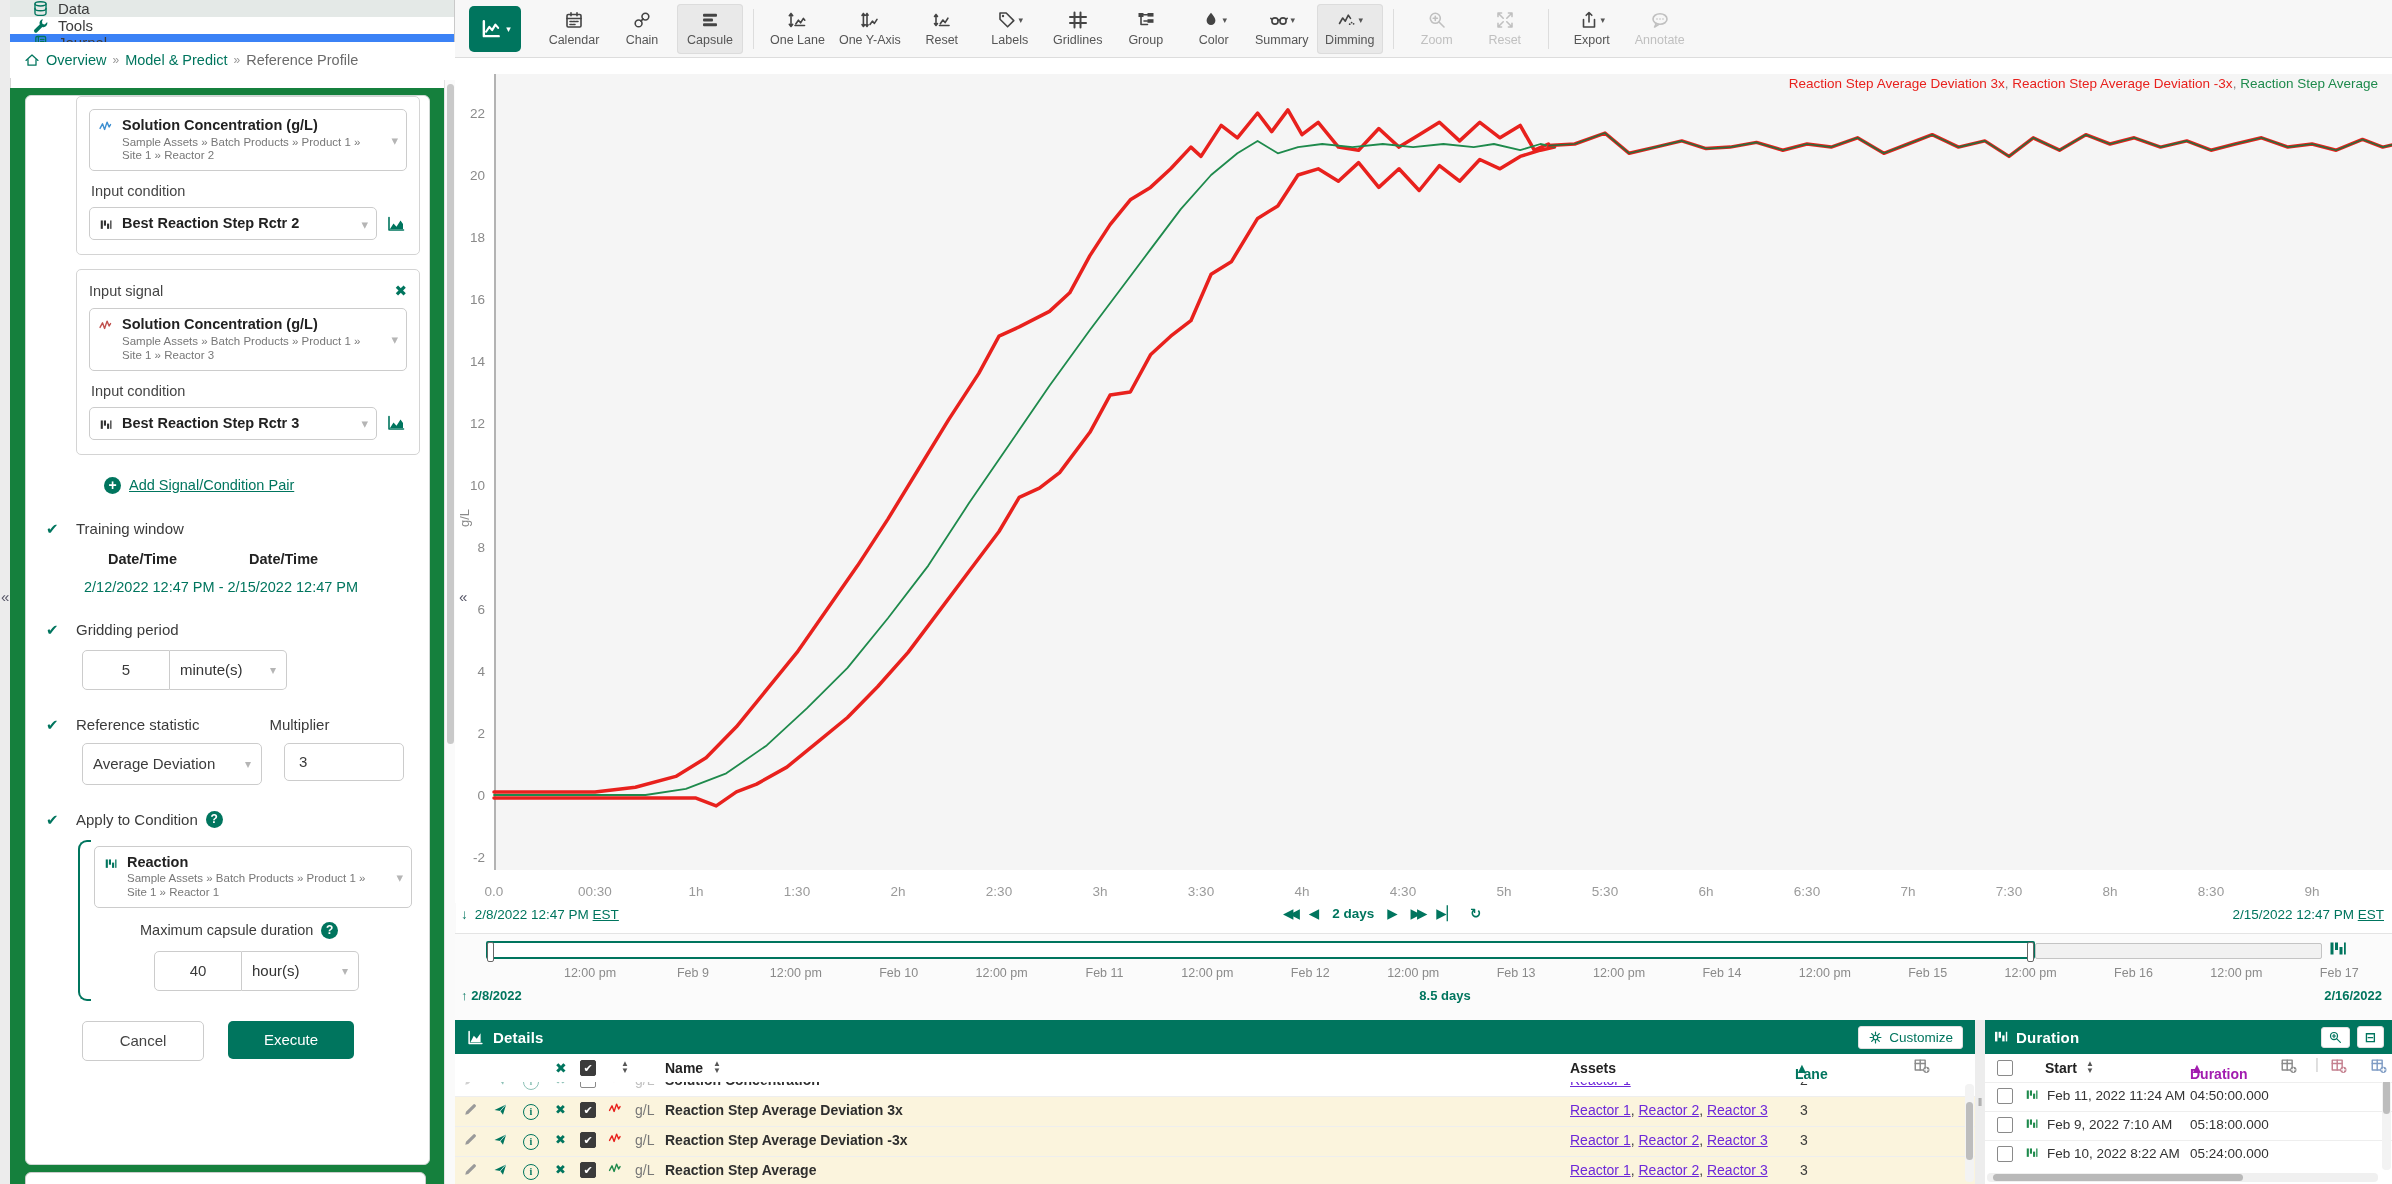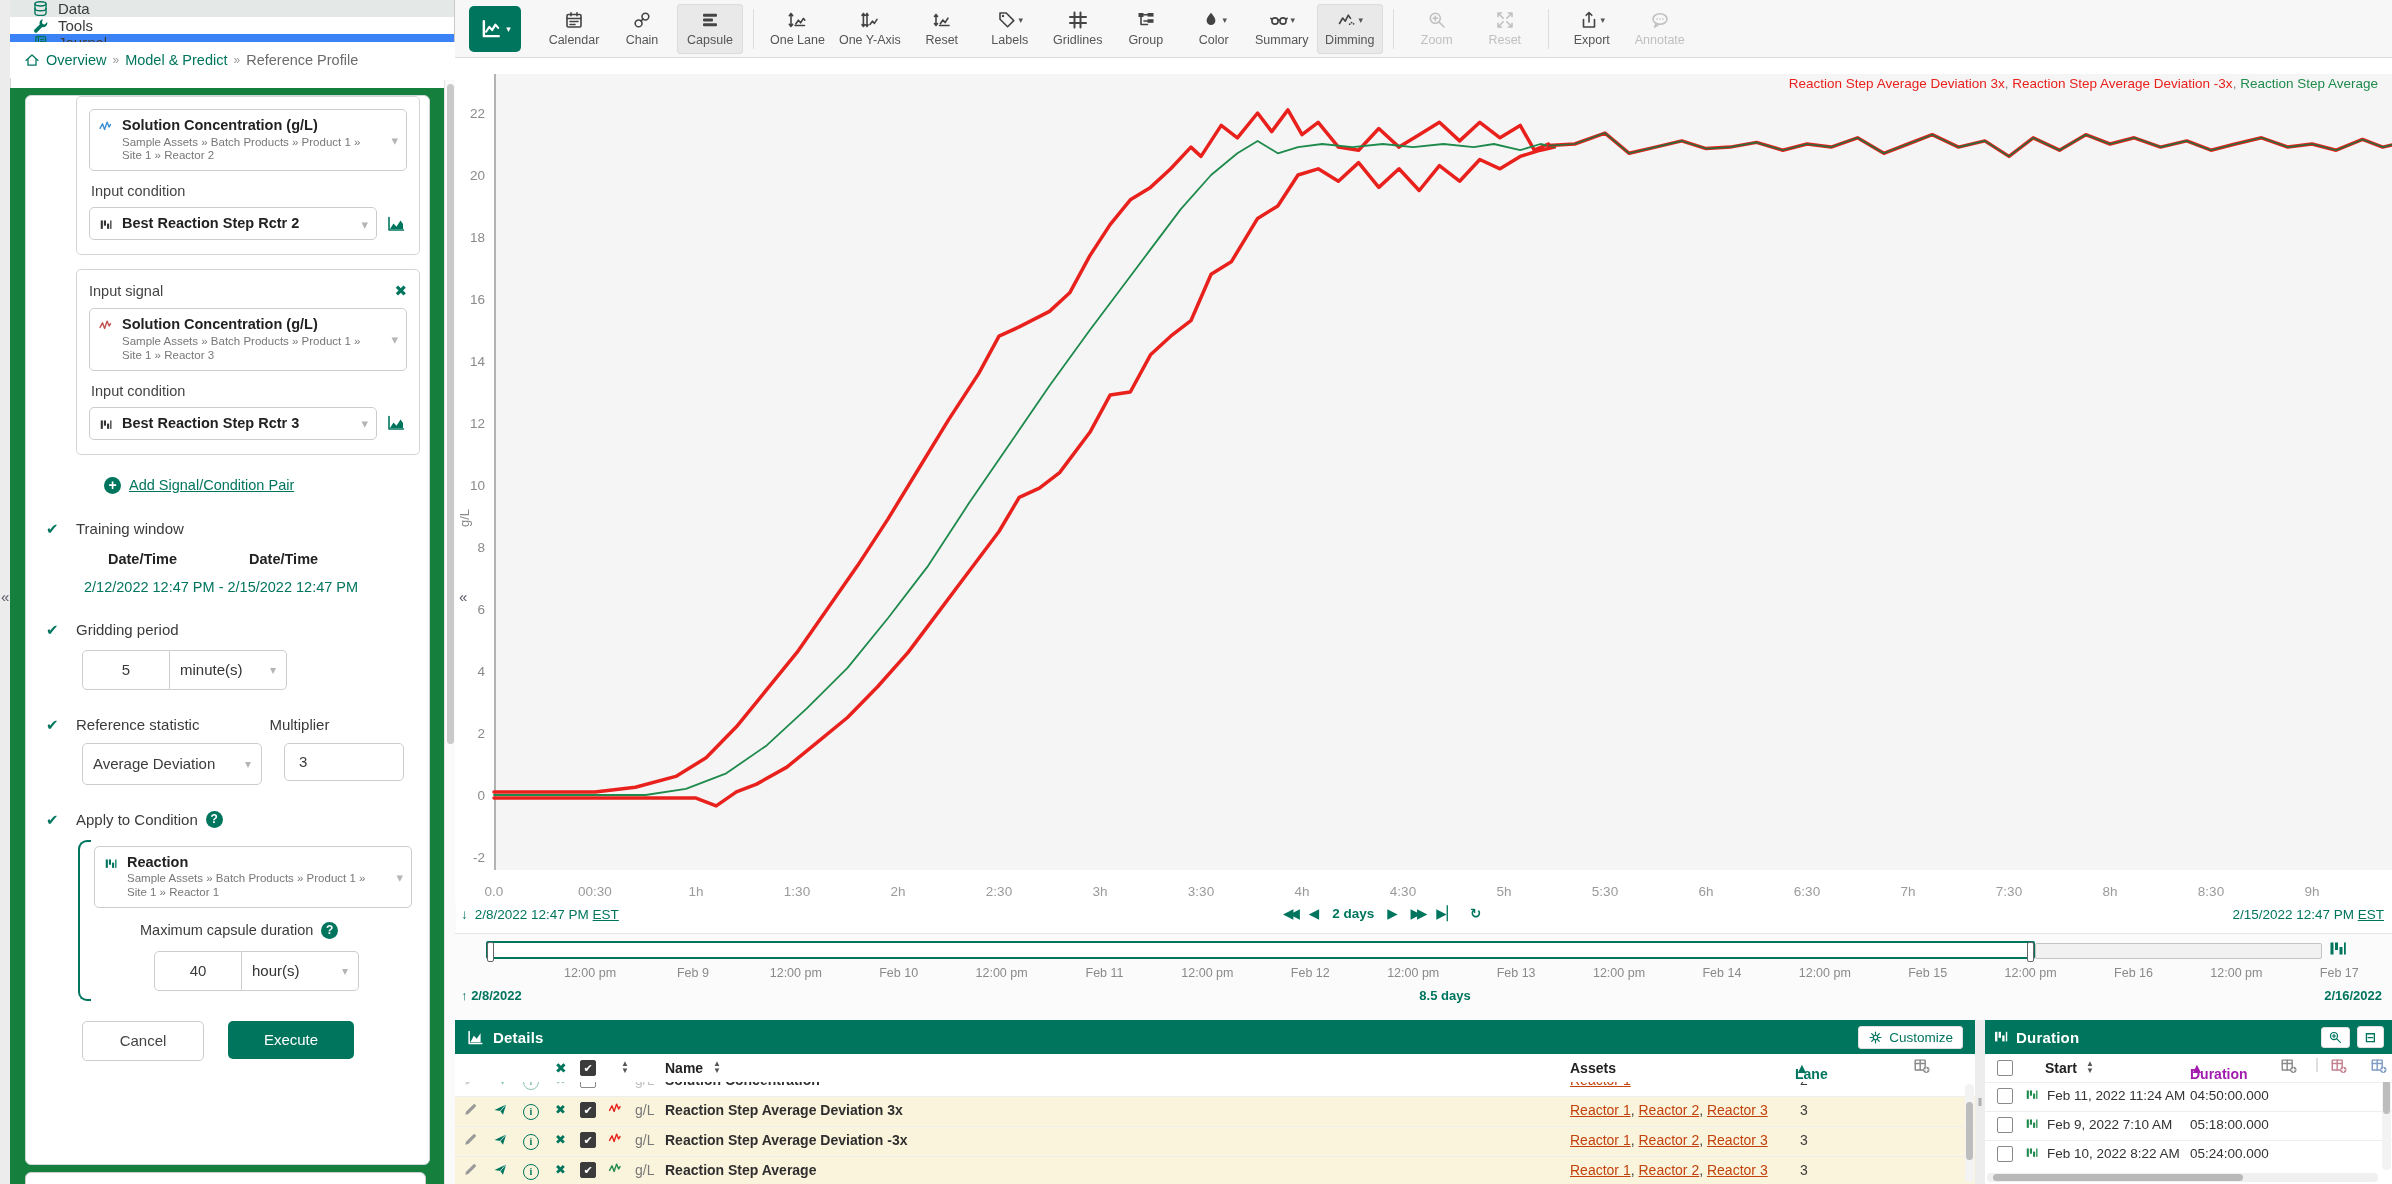--- a/index.html
+++ b/index.html
@@ -121,21 +121,21 @@
   .drow{position:relative;height:29px;border-top:1px solid #eee;font-size:14px;}
   .drow.hl{background:#fbf4dd;}
   .drow .cell{position:absolute;top:5px;}
   .tool-ico{color:#00755e;cursor:pointer;font-size:13px;}
   .tool-ico.gray{color:#9a9a9a;}
   .info-dot{display:inline-block;width:14px;height:14px;border:1.4px solid #00755e;border-radius:50%;color:#00755e;font-size:10px;line-height:14px;text-align:center;font-weight:bold;font-family:"Liberation Serif",serif;}
   .cbx{display:inline-block;width:14px;height:14px;border-radius:2px;border:1.4px solid #8a8a8a;background:#fff;}
   .cbx.on{background:#3b3b3b;border-color:#3b3b3b;color:#fff;font-size:11px;line-height:14px;text-align:center;}
   .unit{color:#777;}
   .nm{font-weight:bold;color:#2e2e2e;}
-  .asset-link{color:#c2410c;text-decoration:underline;cursor:pointer;}
+  .asset-link{color:#6d28d9;text-decoration:underline;cursor:pointer;}
   .sortud{display:inline-block;font-size:8px;color:#555;line-height:.9;vertical-align:middle;text-align:center;}
   .vscroll{position:absolute;right:1px;top:40px;width:9px;bottom:2px;background:#f3f3f3;border-radius:4px;}
   .vthumb{position:absolute;left:1px;width:7px;background:#bdbdbd;border-radius:4px;}
   .splitter{left:1975px;top:1020px;width:10px;height:164px;background:#ededed;display:flex;align-items:center;justify-content:center;color:#888;font-size:11px;}
   .capsules{left:1985px;top:1020px;width:407px;height:164px;}
   .crow{position:relative;height:28px;border-top:1px solid #eee;font-size:13.5px;color:#333;}
   .crow .cell{position:absolute;top:5px;}
   .hscroll{position:absolute;left:2px;right:14px;bottom:2px;height:9px;background:#f0f0f0;border-radius:4px;}
   .hthumb{position:absolute;left:6px;top:1px;width:250px;height:7px;background:#b9b9b9;border-radius:4px;}
   .addcol-ico{color:#8a8a8a;}

